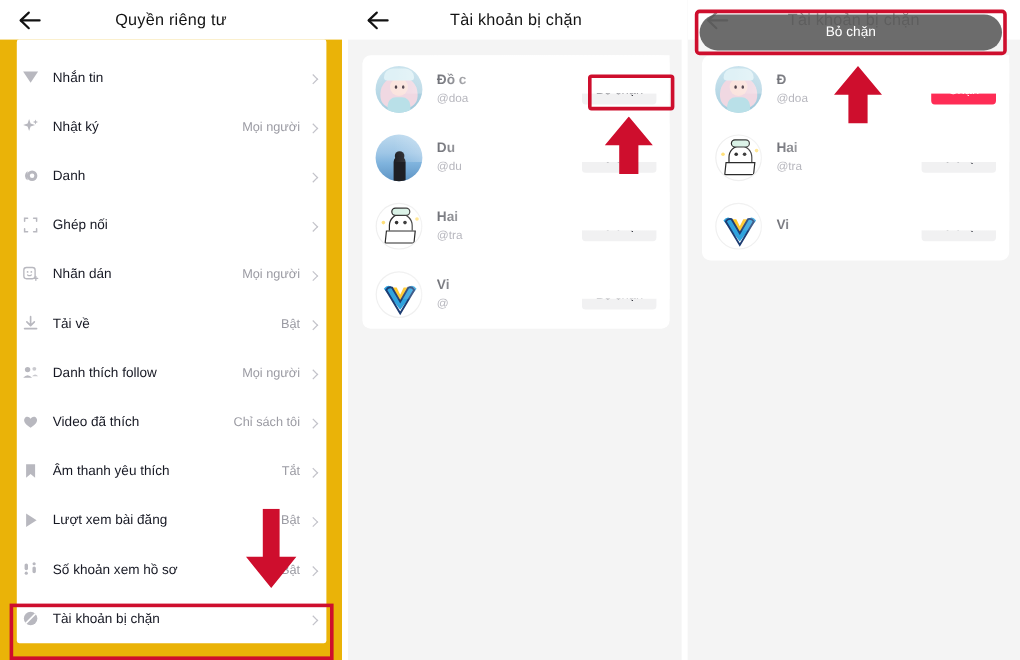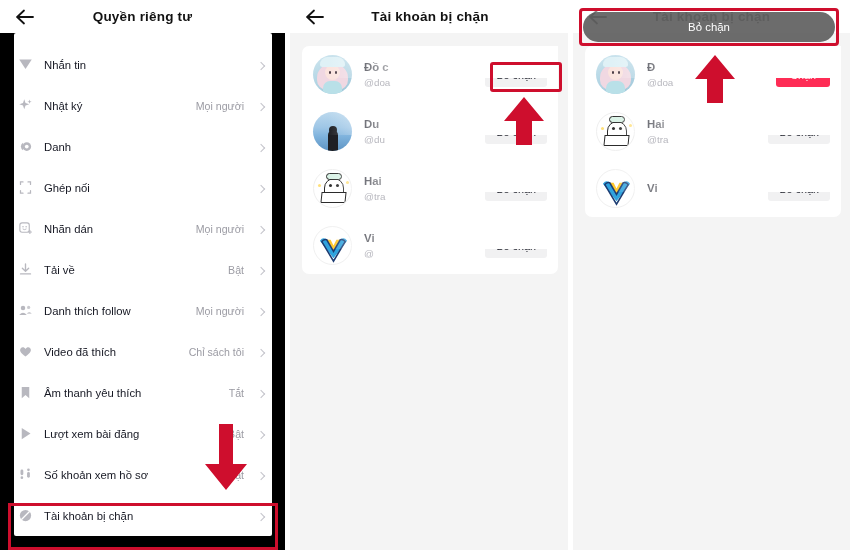--- a/index.html
+++ b/index.html
@@ -19,30 +19,30 @@
   #panel3{left:573px;width:277px;height:550px;background:#f4f4f4;}
 
   .p-divider{position:absolute;top:0;width:5px;height:550px;background:#ffffff;}
 
   
   .hdr{position:relative;height:33px;background:#ffffff;}
   .hdr-back{position:absolute;left:14px;top:6px;width:22px;height:22px;
             display:flex;align-items:center;justify-content:center;cursor:pointer;}
   .hdr-title{position:absolute;left:0;right:0;top:0;height:33px;
              display:flex;align-items:center;justify-content:center;
-             font-size:13.5px;font-weight:bold;color:#121212;letter-spacing:.2px;}
-
-  
-  .p1-wrap{position:absolute;top:33px;left:0;width:285px;height:517px;background:#000000;}
+             font-size:13.5px;font-weight:normal;color:#121212;letter-spacing:.2px;}
+
+  
+  .p1-wrap{position:absolute;top:33px;left:0;width:285px;height:517px;background:#eab308;}
   .p1-card{position:absolute;left:14px;top:0;width:258px;background:#ffffff;border-radius:2px;}
   .p1-ghost{height:11px;}
   .p1-row{position:relative;height:41px;display:flex;align-items:center;padding:0 6px 0 4px;}
   .p1-ico{width:26px;min-width:26px;height:18px;display:flex;align-items:center;justify-content:flex-start;}
   .p1-label{flex:1;font-size:11.3px;color:#161823;white-space:nowrap;}
-  .p1-val{font-size:10.6px;color:#9b9ba3;margin-right:14px;white-space:nowrap;}
+  .p1-val{font-size:10.6px;color:#9b9ba3;margin-right:8px;white-space:nowrap;}
   .p1-chev{width:8px;color:#c9c9cf;font-size:12px;line-height:1;}
 
   
   .chev{display:inline-block;width:5px;height:5px;border-top:1.3px solid #c3c3ca;
         border-right:1.3px solid #c3c3ca;transform:rotate(45deg);}
 
   
   .hl-box{position:absolute;border:3px solid #CE0E2D;box-sizing:border-box;pointer-events:none;}
 
   

